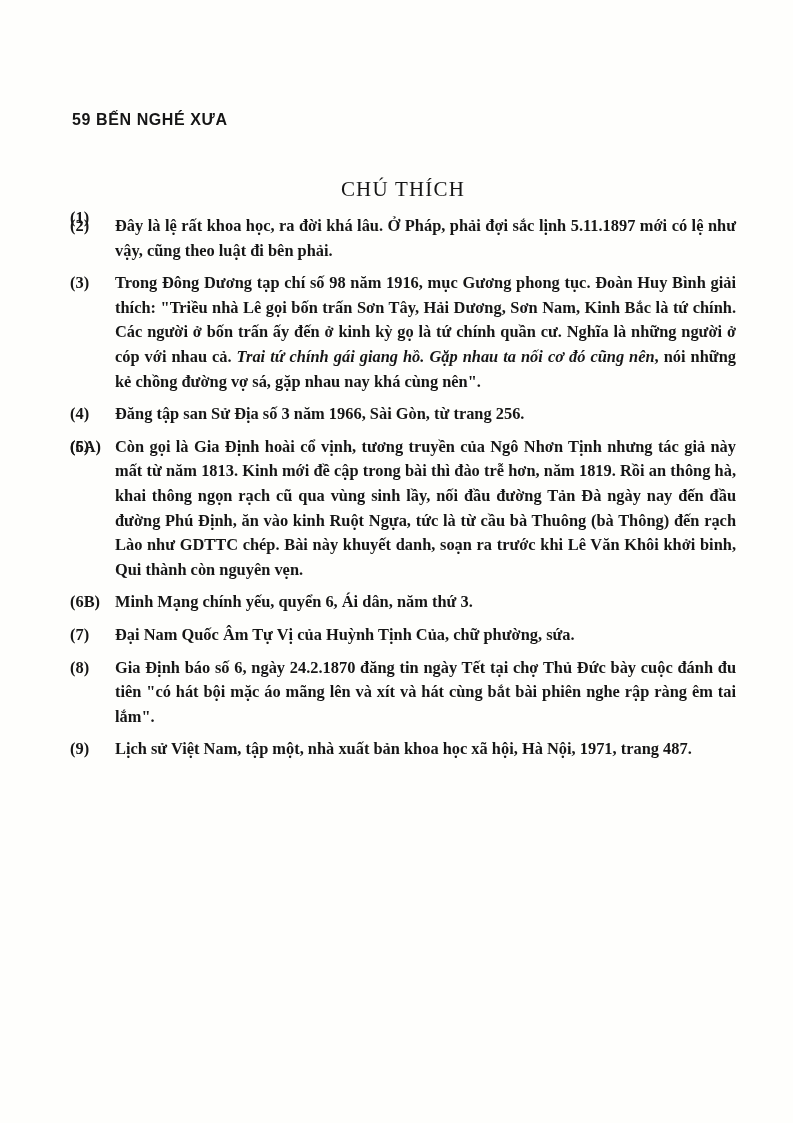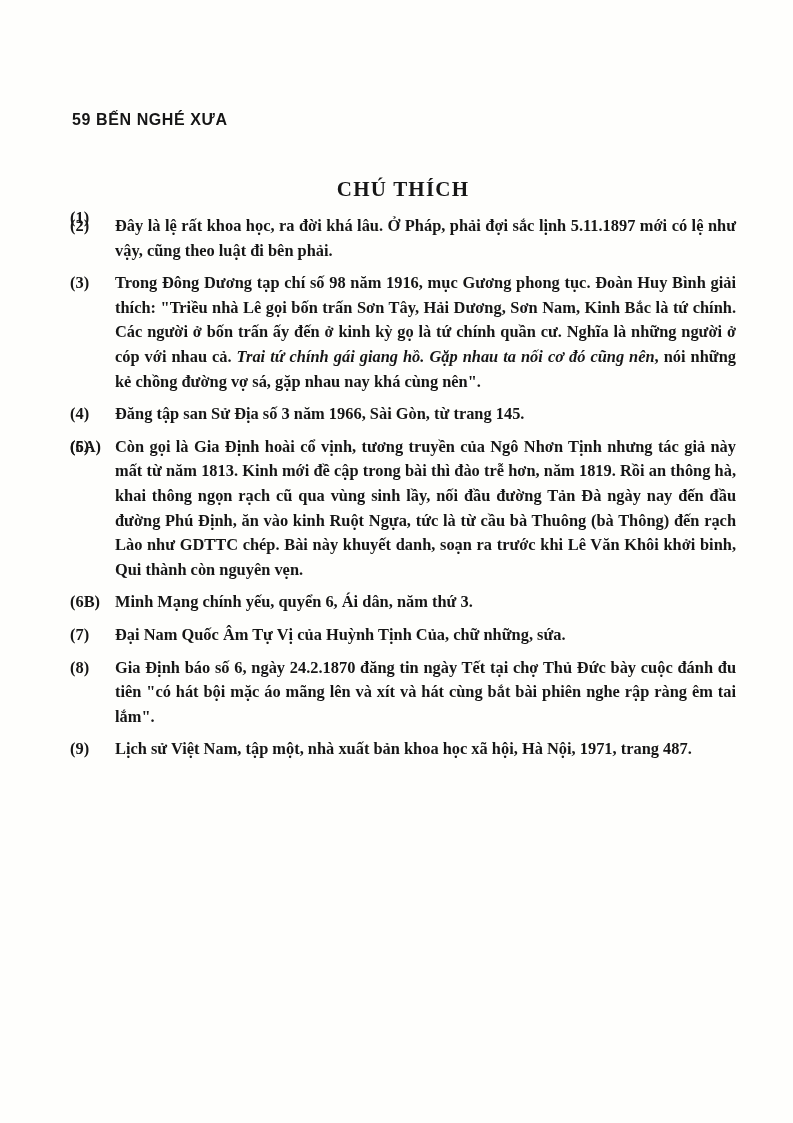--- a/index.html
+++ b/index.html
@@ -25,21 +25,21 @@
     font-size: 16px;
     letter-spacing: 0.6px;
     white-space: nowrap;
   }
   .chapter-title {
     position: absolute;
     left: 70px;
     top: 177px;
     width: 666px;
     text-align: center;
-    font-weight: 700;
+    font-weight: 400;
     font-size: 21px;
     letter-spacing: 1.2px;
     white-space: nowrap;
   }
   .notes {
     position: absolute;
     left: 70px;
     top: 206px;
     width: 666px;
   }
@@ -82,40 +82,40 @@
       <span class="txt">Đây là lệ rất khoa học, ra đời khá lâu. Ở Pháp, phải đợi sắc lịnh 5.11.1897 mới có lệ như vậy, cũng theo luật đi bên phải.</span>
     </div>
 
     <div class="note">
       <span class="num">(3)</span>
       <span class="txt"><span>Trong Đông Dương tạp chí số 98 năm 1916, mục Gương phong tục. Đoàn Huy Bình giải thích: "Triều nhà Lê gọi bốn trấn Sơn Tây, Hải Dương, Sơn Nam, Kinh Bắc là tứ chính. Các người ở bốn trấn ấy đến ở kinh kỳ gọ là tứ chính quần cư. Nghĩa là những người ở cóp với nhau cả. </span><i>Trai tứ chính gái giang hồ. Gặp nhau ta nối cơ đó cũng nên</i><span>, nói những kẻ chồng đường vợ sá, gặp nhau nay khá cùng nên".</span></span>
     </div>
 
     <div class="note">
       <span class="num">(4)</span>
-      <span class="txt">Đăng tập san Sử Địa số 3 năm 1966, Sài Gòn, từ trang 145.</span>
+      <span class="txt">Đăng tập san Sử Địa số 3 năm 1966, Sài Gòn, từ trang 256.</span>
     </div>
 
     <div class="note">
       <span class="num">(5)</span>
     </div>
 
     <div class="note">
       <span class="num">(6A)</span>
       <span class="txt">Còn gọi là Gia Định hoài cổ vịnh, tương truyền của Ngô Nhơn Tịnh nhưng tác giả này mất từ năm 1813. Kinh mới đề cập trong bài thì đào trễ hơn, năm 1819. Rồi an thông hà, khai thông ngọn rạch cũ qua vùng sinh lầy, nối đầu đường Tản Đà ngày nay đến đầu đường Phú Định, ăn vào kinh Ruột Ngựa, tức là từ cầu bà Thuông (bà Thông) đến rạch Lào như GDTTC chép. Bài này khuyết danh, soạn ra trước khi Lê Văn Khôi khởi binh, Qui thành còn nguyên vẹn.</span>
     </div>
 
     <div class="note">
       <span class="num">(6B)</span>
       <span class="txt">Minh Mạng chính yếu, quyển 6, Ái dân, năm thứ 3.</span>
     </div>
 
     <div class="note">
       <span class="num">(7)</span>
-      <span class="txt">Đại Nam Quốc Âm Tự Vị của Huỳnh Tịnh Của, chữ những, sứa.</span>
+      <span class="txt">Đại Nam Quốc Âm Tự Vị của Huỳnh Tịnh Của, chữ phường, sứa.</span>
     </div>
 
     <div class="note">
       <span class="num">(8)</span>
       <span class="txt">Gia Định báo số 6, ngày 24.2.1870 đăng tin ngày Tết tại chợ Thủ Đức bày cuộc đánh đu tiên "có hát bội mặc áo mãng lên và xít và hát cùng bắt bài phiên nghe rập ràng êm tai lắm".</span>
     </div>
 
     <div class="note">
       <span class="num">(9)</span>
       <span class="txt">Lịch sử Việt Nam, tập một, nhà xuất bản khoa học xã hội, Hà Nội, 1971, trang 487.</span>

